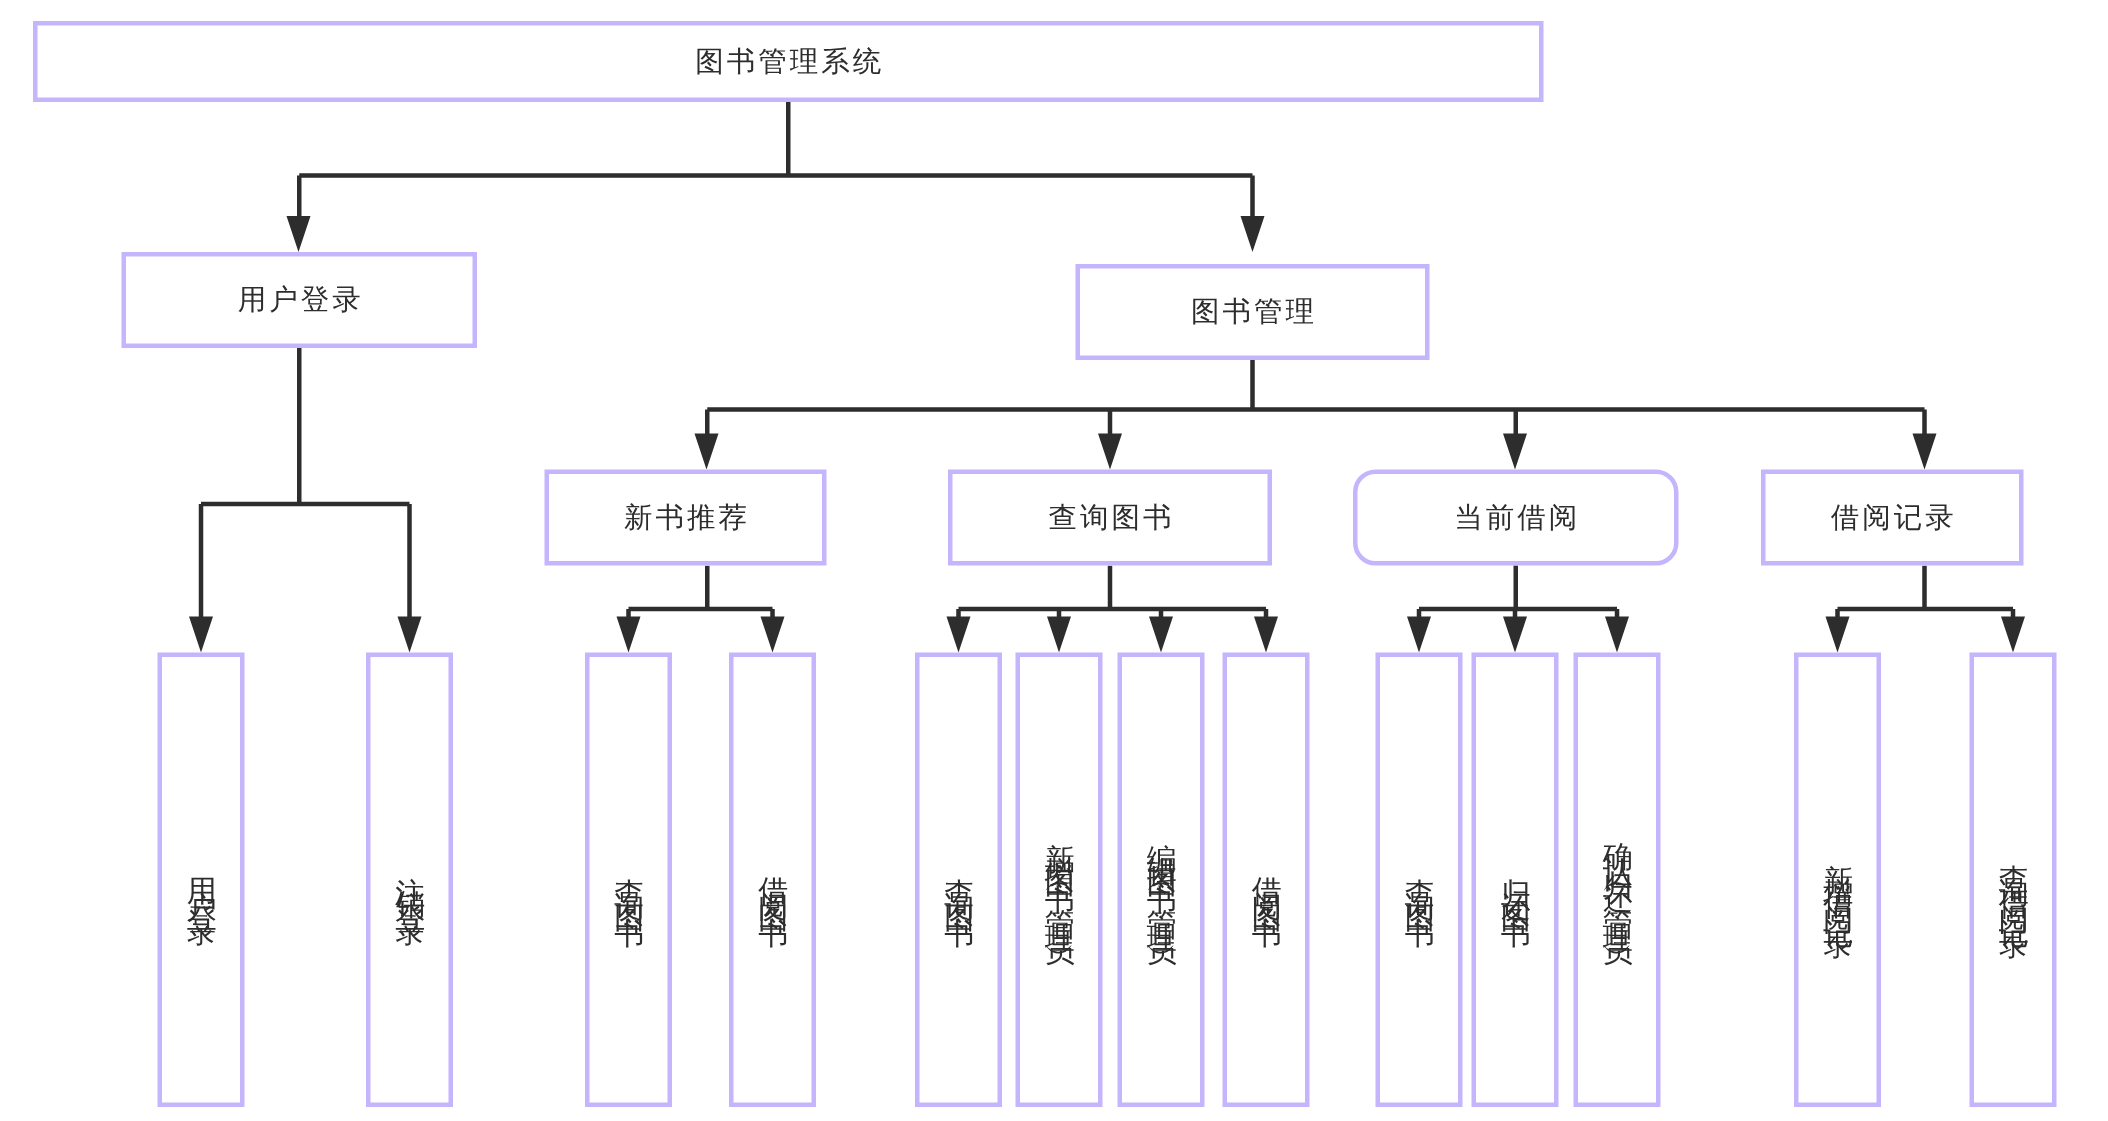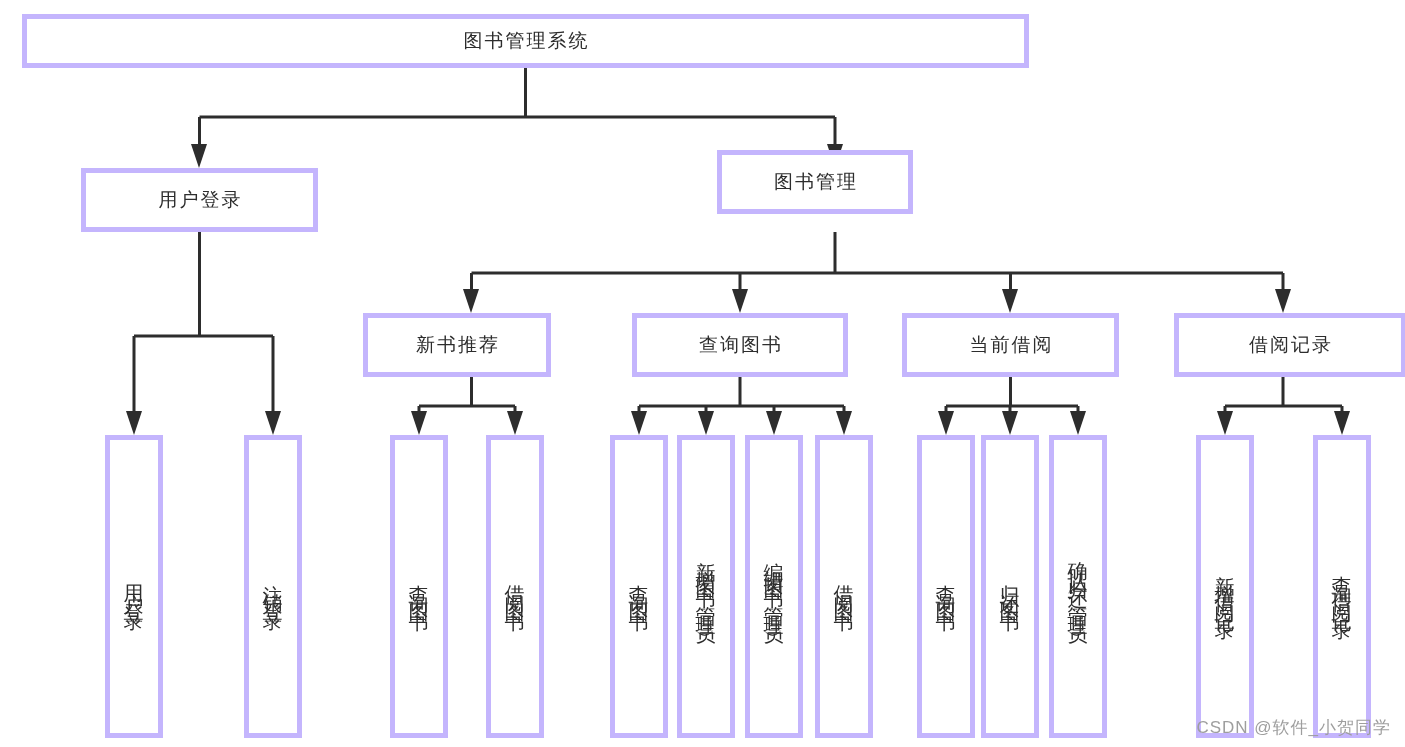--- a/index.html
+++ b/index.html
@@ -18,21 +18,21 @@
   #connectors {
     position: absolute;
     left: 0;
     top: 0;
     z-index: 1;
     pointer-events: none;
   }
   .box {
     position: absolute;
     box-sizing: border-box;
-    border: 5px solid #c4b5fd;
+    border: 3px solid #c4b5fd;
     background: #ffffff;
     display: flex;
     align-items: center;
     justify-content: center;
     color: #2d2d2d;
     z-index: 2;
   }
   .hbox {
     font-size: 19px;
     letter-spacing: 2px;
@@ -75,40 +75,39 @@
              M126 411h16l-8 24z M265 411h16l-8 24z
              M411 411h16l-8 24z M507 411h16l-8 24z
              M631 411h16l-8 24z M698 411h16l-8 24z M766 411h16l-8 24z M836 411h16l-8 24z
              M938 411h16l-8 24z M1002 411h16l-8 24z M1070 411h16l-8 24z
              M1217 411h16l-8 24z M1334 411h16l-8 24z"></path>
   </svg>
 
   <div class="box hbox" style="left:22px; top:14px; width:1007px; height:54px;">图书管理系统</div>
 
   <div class="box hbox" style="left:81px; top:168px; width:237px; height:64px;">用户登录</div>
-  <div class="box hbox" style="left:717px; top:150px; width:196px; height:64px;">图书管理</div>
+  <div class="box hbox" style="left:717px; top:176px; width:236px; height:64px;">图书管理</div>
 
   <div class="box hbox" style="left:363px; top:313px; width:188px; height:64px;">新书推荐</div>
   <div class="box hbox" style="left:632px; top:313px; width:216px; height:64px;">查询图书</div>
-  <div class="box hbox" style="left:902px; top:313px; width:217px; height:64px;">当前借阅</div>
-  <div class="box hbox" style="left:1174px; top:313px; width:232px; height:64px;">借阅记录</div>
+  <div class="box hbox" style="left:902px; top:313px; width:217px; height:64px;border-radius:15px;">当前借阅</div>
+  <div class="box hbox" style="left:1174px; top:313px; width:175px; height:64px;">借阅记录</div>
 
   <div class="box vbox" style="left:105px; top:435px; width:58px; height:303px;">用户登录</div>
   <div class="box vbox" style="left:244px; top:435px; width:58px; height:303px;">注销登录</div>
 
   <div class="box vbox" style="left:390px; top:435px; width:58px; height:303px;">查询图书</div>
   <div class="box vbox" style="left:486px; top:435px; width:58px; height:303px;">借阅图书</div>
 
   <div class="box vbox" style="left:610px; top:435px; width:58px; height:303px;">查询图书</div>
   <div class="box vbox" style="left:677px; top:435px; width:58px; height:303px;">新增图书（管理员）</div>
   <div class="box vbox" style="left:745px; top:435px; width:58px; height:303px;">编辑图书（管理员）</div>
   <div class="box vbox" style="left:815px; top:435px; width:58px; height:303px;">借阅图书</div>
 
   <div class="box vbox" style="left:917px; top:435px; width:58px; height:303px;">查询图书</div>
   <div class="box vbox" style="left:981px; top:435px; width:58px; height:303px;">归还图书</div>
   <div class="box vbox" style="left:1049px; top:435px; width:58px; height:303px;">确认归还（管理员）</div>
 
   <div class="box vbox" style="left:1196px; top:435px; width:58px; height:303px;">新增借阅记录</div>
   <div class="box vbox" style="left:1313px; top:435px; width:58px; height:303px;">查询借阅记录</div>
 
-  <div class="watermark">CSDN @软件_小贺同学</div>
 
 </div>
 
 </body></html>

